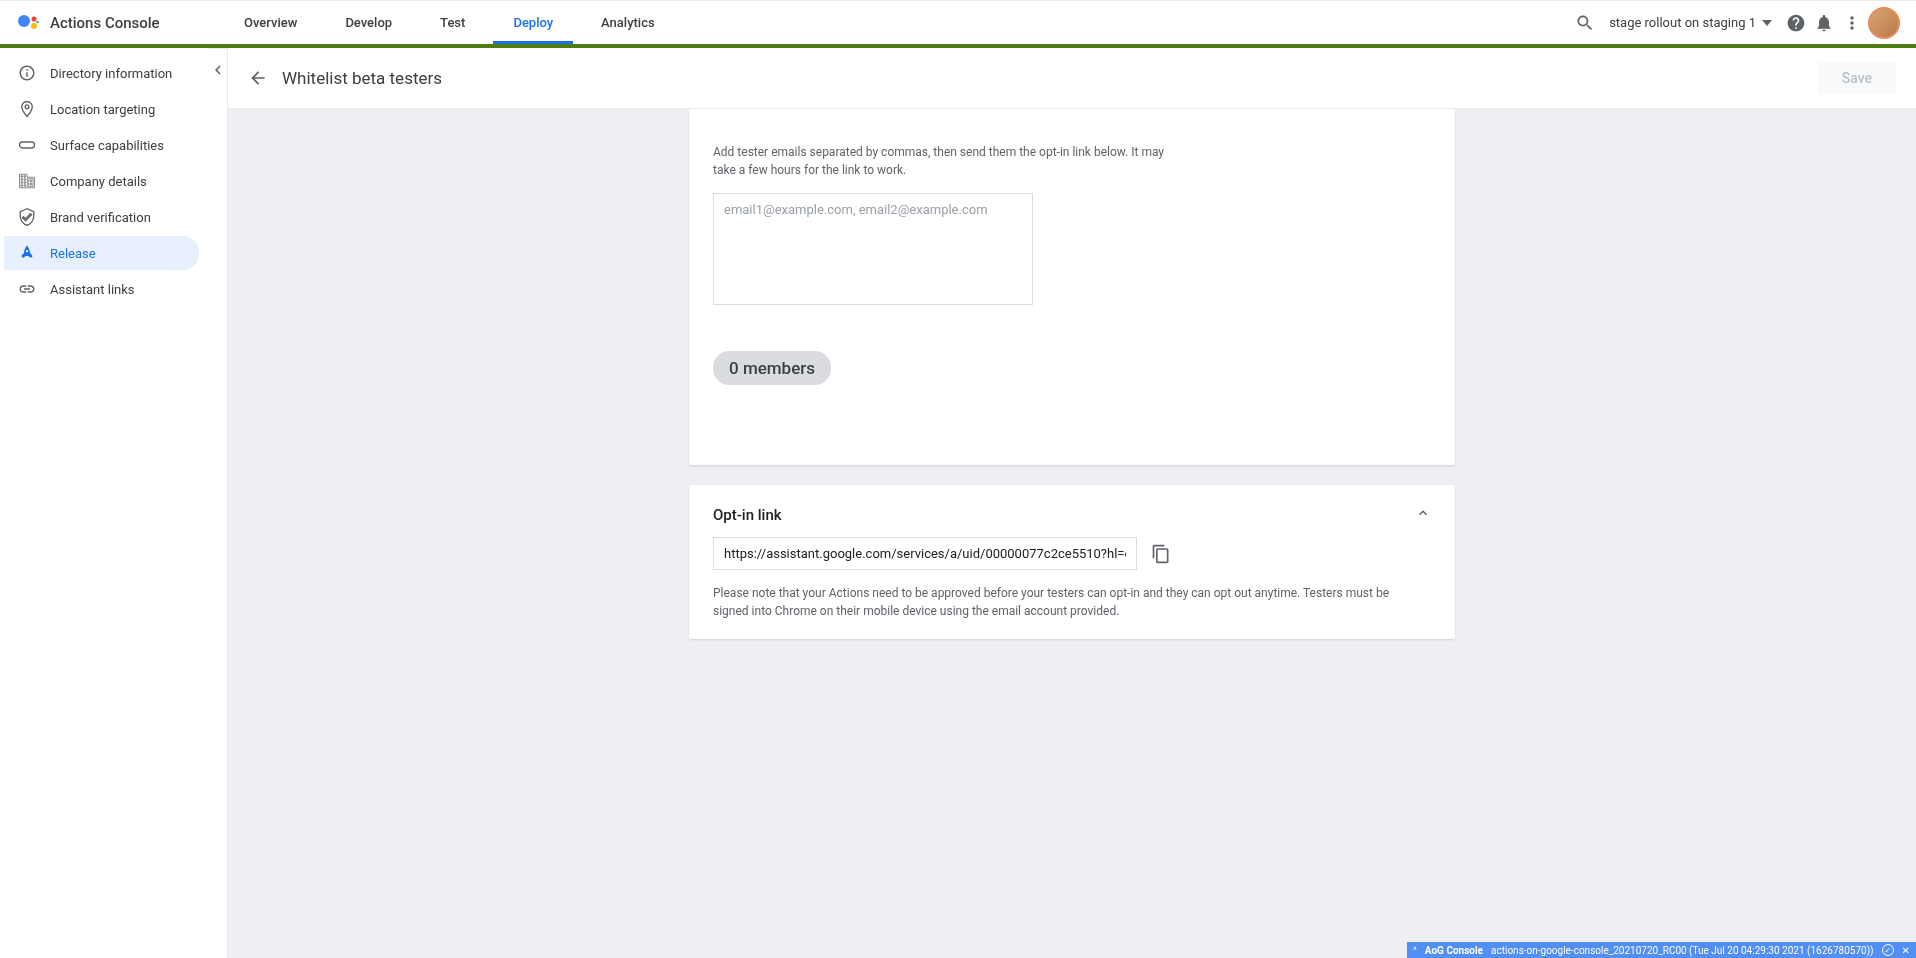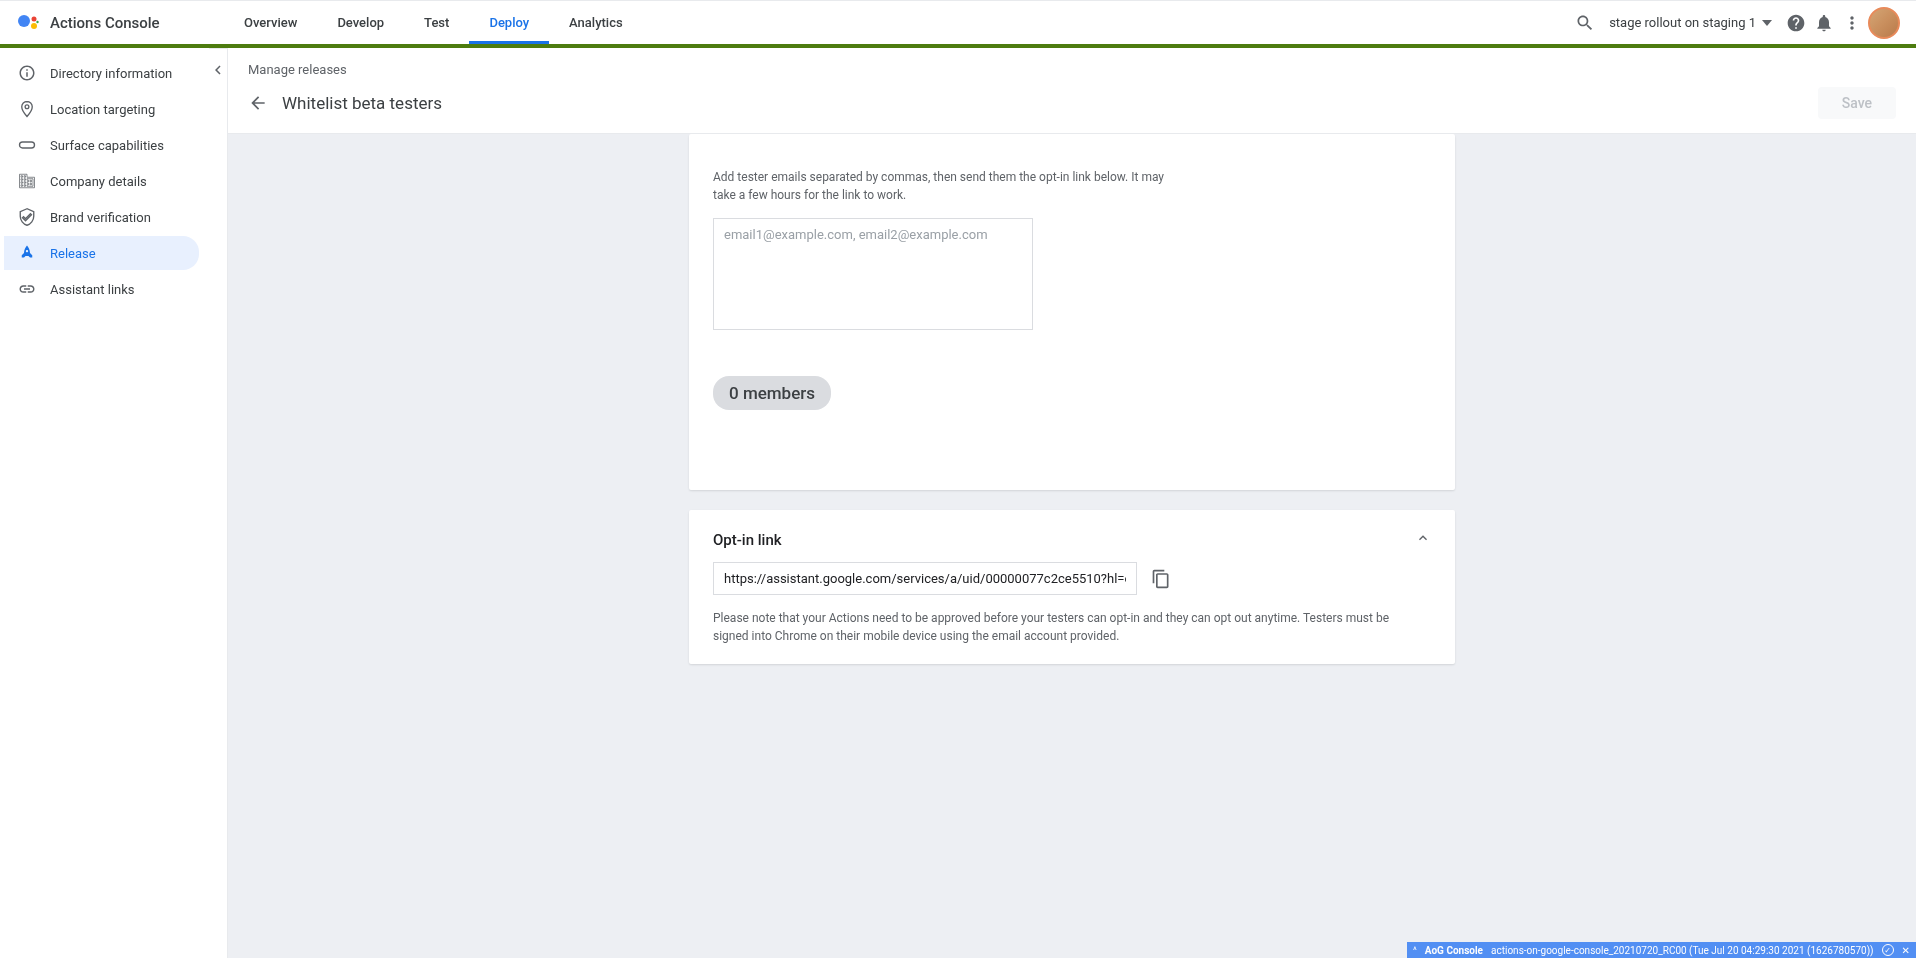--- a/index.html
+++ b/index.html
@@ -28,21 +28,21 @@
     }
     .logo-svg { width: 24px; height: 24px; }
     .logo-title {
       font-size: 15px;
       color: #3c4043;
       font-weight: 500;
     }
     .main-nav {
       display: flex;
       height: 100%;
-      gap: 0;
+      gap: 8px;
     }
     .main-nav .nav-item {
       padding: 0 20px;
       display: flex;
       align-items: center;
       font-size: 13px;
       color: #3c4043;
       cursor: pointer;
       position: relative;
       font-weight: 500;
@@ -417,21 +417,20 @@
     </div>
     <div class="sidebar-collapse">
       <svg viewBox="0 0 24 24">
           <path d="M15.41 7.41L14 6l-6 6 6 6 1.41-1.41L10.83 12z"></path>
         </svg>
     </div>
   </div>
 
   <div class="content">
     <div class="content-header">
-      <div class="breadcrumb">Manage releases</div>
       <div class="page-title-row">
         <div class="back-btn">
           <svg viewBox="0 0 24 24">
               <path d="M20 11H7.83l5.59-5.59L12 4l-8 8 8 8 1.41-1.41L7.83 13H20v-2z"></path>
             </svg>
         </div>
         <div class="page-title">Whitelist beta testers</div>
         <button class="save-btn">Save</button>
       </div>
     </div>

